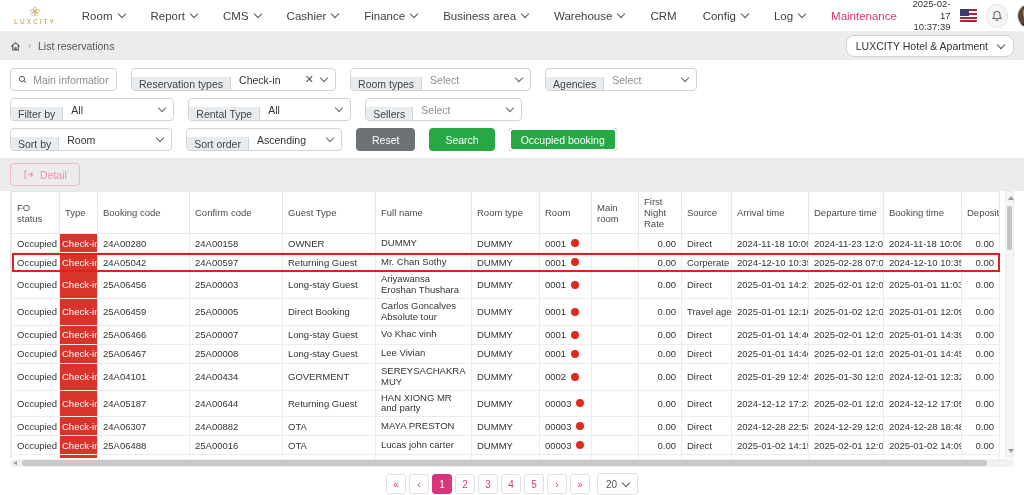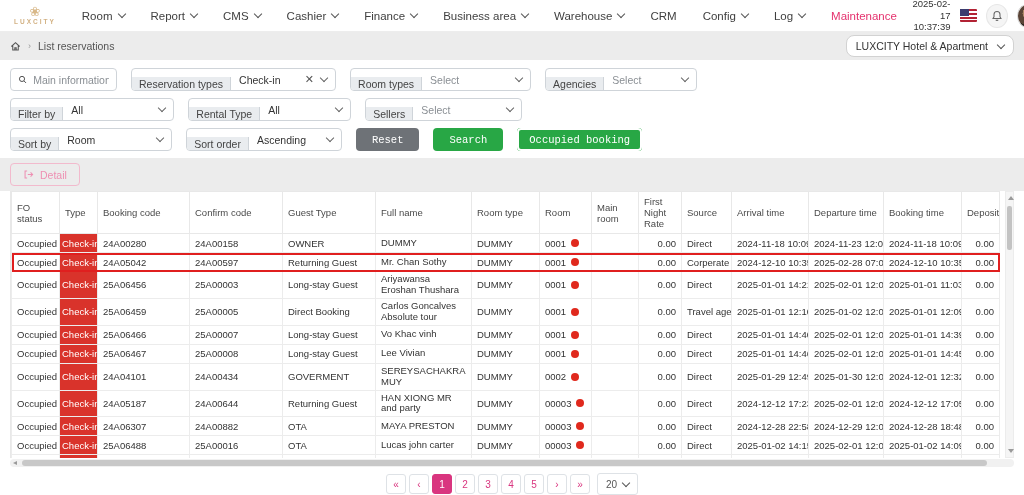--- a/index.html
+++ b/index.html
@@ -32,21 +32,21 @@
   .frow { display:flex; align-items:center; gap:14px; margin-bottom:7px; }
   .group { display:flex; align-items:stretch; height:23px; border:1px solid #cfd4d9; border-radius:4px; overflow:hidden; background:#fff; font-size:10.5px; }
   .group-label { background:#e9ecef; color:#444; display:flex; align-items:center; padding:0 7px; border-right:1px solid #cfd4d9; white-space:nowrap;margin-top:8px; }
   .group-value { display:flex; align-items:center; gap:7px; padding:0 8px; color:#333; cursor:pointer; white-space:nowrap; }
   .group-value .ph { color:#8a8f94; }
   .group-value .chev { border-color:#666; }
   .clear-x { color:#555; font-size:11px; }
   .search-group { display:flex; align-items:center; height:23px; border:1px solid #cfd4d9; border-radius:4px; background:#fff; padding:0 7px; gap:6px; width:107px; }
   .search-group input { border:none; outline:none; font-size:10.5px; width:100%; color:#333; font-family:"Liberation Sans", sans-serif; }
   .search-group input::placeholder { color:#8a8f94; }
-  .btn { height:23px; border-radius:4px; border:none; font-size:10.5px; padding:0 16px; color:#fff; cursor:pointer; font-family:Liberation Mono, monospace; }
+  .btn { height:23px; border-radius:4px; border:none; font-size:10.5px; padding:0 16px; color:#fff; cursor:pointer; font-family:Liberation Sans, sans-serif; }
   .btn-gray { background:#6e7277; }
   .btn-green { background:#28a745; }
   .btn-green-outline { background:#28a745; box-shadow:inset 0 0 0 2px #fff, inset 0 0 0 3px #28a745; padding:0 12px; }
 
   
   .toolstrip { background:#ececec; height:33px; display:flex; align-items:center; padding:0 10px; margin-top:2px; }
   .btn-detail { display:flex; align-items:center; gap:6px; background:transparent; border:1px solid #f2bacd; color:#ee8fb2; border-radius:4px; height:23px; padding:0 12px; font-size:10.5px; cursor:pointer; font-family:"Liberation Sans", sans-serif; }
 
   
   .table-zone { display:flex; padding:0 10px; }

